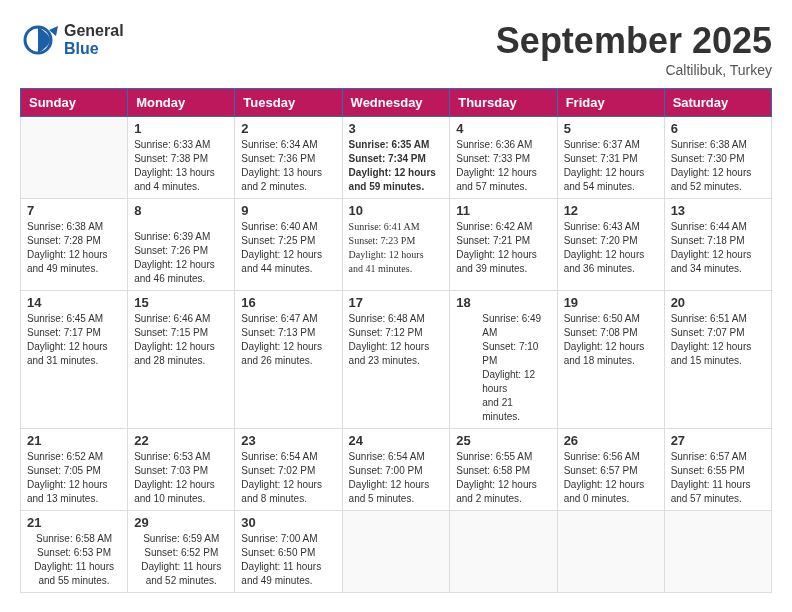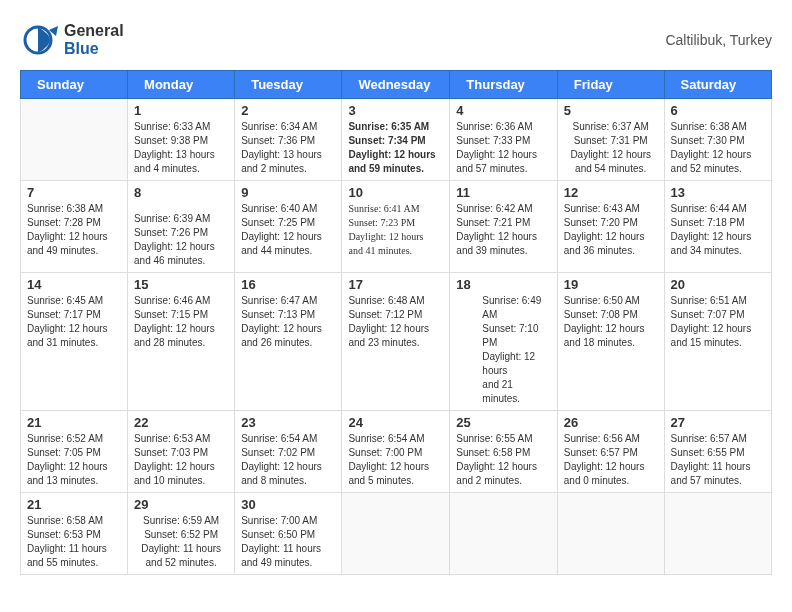--- a/index.html
+++ b/index.html
@@ -6,21 +6,21 @@
     body {
       font-family: Arial, sans-serif;
       background: #fff;
       width: 792px;
       min-height: 612px;
       padding: 20px;
     }
     .header {
       display: flex;
       justify-content: space-between;
-      align-items: center;
+      align-items: flex-start;
       margin-bottom: 10px;
     }
     .logo {
       display: flex;
       align-items: center;
       font-size: 18px;
       font-weight: bold;
       color: #333;
     }
     .logo-icon {
@@ -46,24 +46,24 @@
     .location {
       font-size: 14px;
       color: #555;
     }
     .calendar {
       width: 100%;
       border-collapse: collapse;
       border: 1px solid #ccc;
     }
     .calendar th {
-      background-color: #3b82f6;
+      background-color: #be185d;
       color: #fff;
       text-align: left;
-      padding: 6px 16px;
+      padding: 6px 8px;
       font-size: 13px;
       border: 1px solid #2a6db5;
       margin-left: 36px;
     }
     .calendar td {
       vertical-align: top;
       padding: 4px 6px;
       border: 1px solid #ddd;
       width: 108px;
       min-height: 80px;
@@ -95,20 +95,21 @@
       <circle cx="18" cy="20" r="13" fill="none" stroke="#1a5fa8" stroke-width="3"></circle>
       <path d="M18 7 Q30 14 30 20 Q30 26 18 33" fill="#1a5fa8"></path>
       <path d="M29 10 L38 6 L36 16 Z" fill="#1a5fa8"></path>
     </svg>
     <div class="logo-text">
       <span class="logo-general">General</span>
       <span class="logo-blue">Blue</span>
     </div>
   </div>
   <div class="title-block">
+    <div class="month-title">September 2025</div>
     <div class="location">Caltilibuk, Turkey</div>
   </div>
 </div>
 
 <table class="calendar">
   <thead>
     <tr>
     <th>Sunday</th>
         <th>Monday</th>
         <th>Tuesday</th>
@@ -117,21 +118,21 @@
         <th>Friday</th>
         <th>Saturday</th>
       </tr>
   </thead>
   <tbody id="calendar-body">
   <tr>
         <td class="empty"></td>
         <td>
           <span class="day-num">1</span>
           <div class="day-info" style="white-space: pre-line;">Sunrise: 6:33 AM
-Sunset: 9:38 PM
+Sunset: 7:38 PM
 Daylight: 13 hours
 and 4 minutes.</div>
         </td>
         <td>
           <span class="day-num">2</span>
           <div class="day-info" style="white-space: pre-line;">Sunrise: 6:34 AM
 Sunset: 7:36 PM
 Daylight: 13 hours
 and 2 minutes.</div>
         </td>
@@ -144,21 +145,21 @@
         </td>
         <td>
           <span class="day-num">4</span>
           <div class="day-info" style="white-space: pre-line;">Sunrise: 6:36 AM
 Sunset: 7:33 PM
 Daylight: 12 hours
 and 57 minutes.</div>
         </td>
         <td>
           <span class="day-num">5</span>
-          <div class="day-info" style="white-space: pre-line; text-align: center;">Sunrise: 6:37 AM
+          <div class="day-info" style="white-space: pre-line;">Sunrise: 6:37 AM
 Sunset: 7:31 PM
 Daylight: 12 hours
 and 54 minutes.</div>
         </td>
         <td>
           <span class="day-num">6</span>
           <div class="day-info" style="white-space: pre-line;">Sunrise: 6:38 AM
 Sunset: 7:30 PM
 Daylight: 12 hours
 and 52 minutes.</div>
@@ -313,21 +314,21 @@
           <span class="day-num">27</span>
           <div class="day-info" style="white-space: pre-line;">Sunrise: 6:57 AM
 Sunset: 6:55 PM
 Daylight: 11 hours
 and 57 minutes.</div>
         </td>
       </tr>
       <tr>
         <td>
           <span class="day-num">21</span>
-          <div class="day-info" style="white-space: pre-line;">Sunrise: 6:58 AM
+          <div class="day-info" style="white-space: pre-line; text-align: center;">Sunrise: 6:58 AM
 Sunset: 6:53 PM
 Daylight: 11 hours
 and 55 minutes.</div>
         </td>
         <td>
           <span class="day-num">29</span>
           <div class="day-info" style="white-space: pre-line; text-align: center;">Sunrise: 6:59 AM
 Sunset: 6:52 PM
 Daylight: 11 hours
 and 52 minutes.</div>

